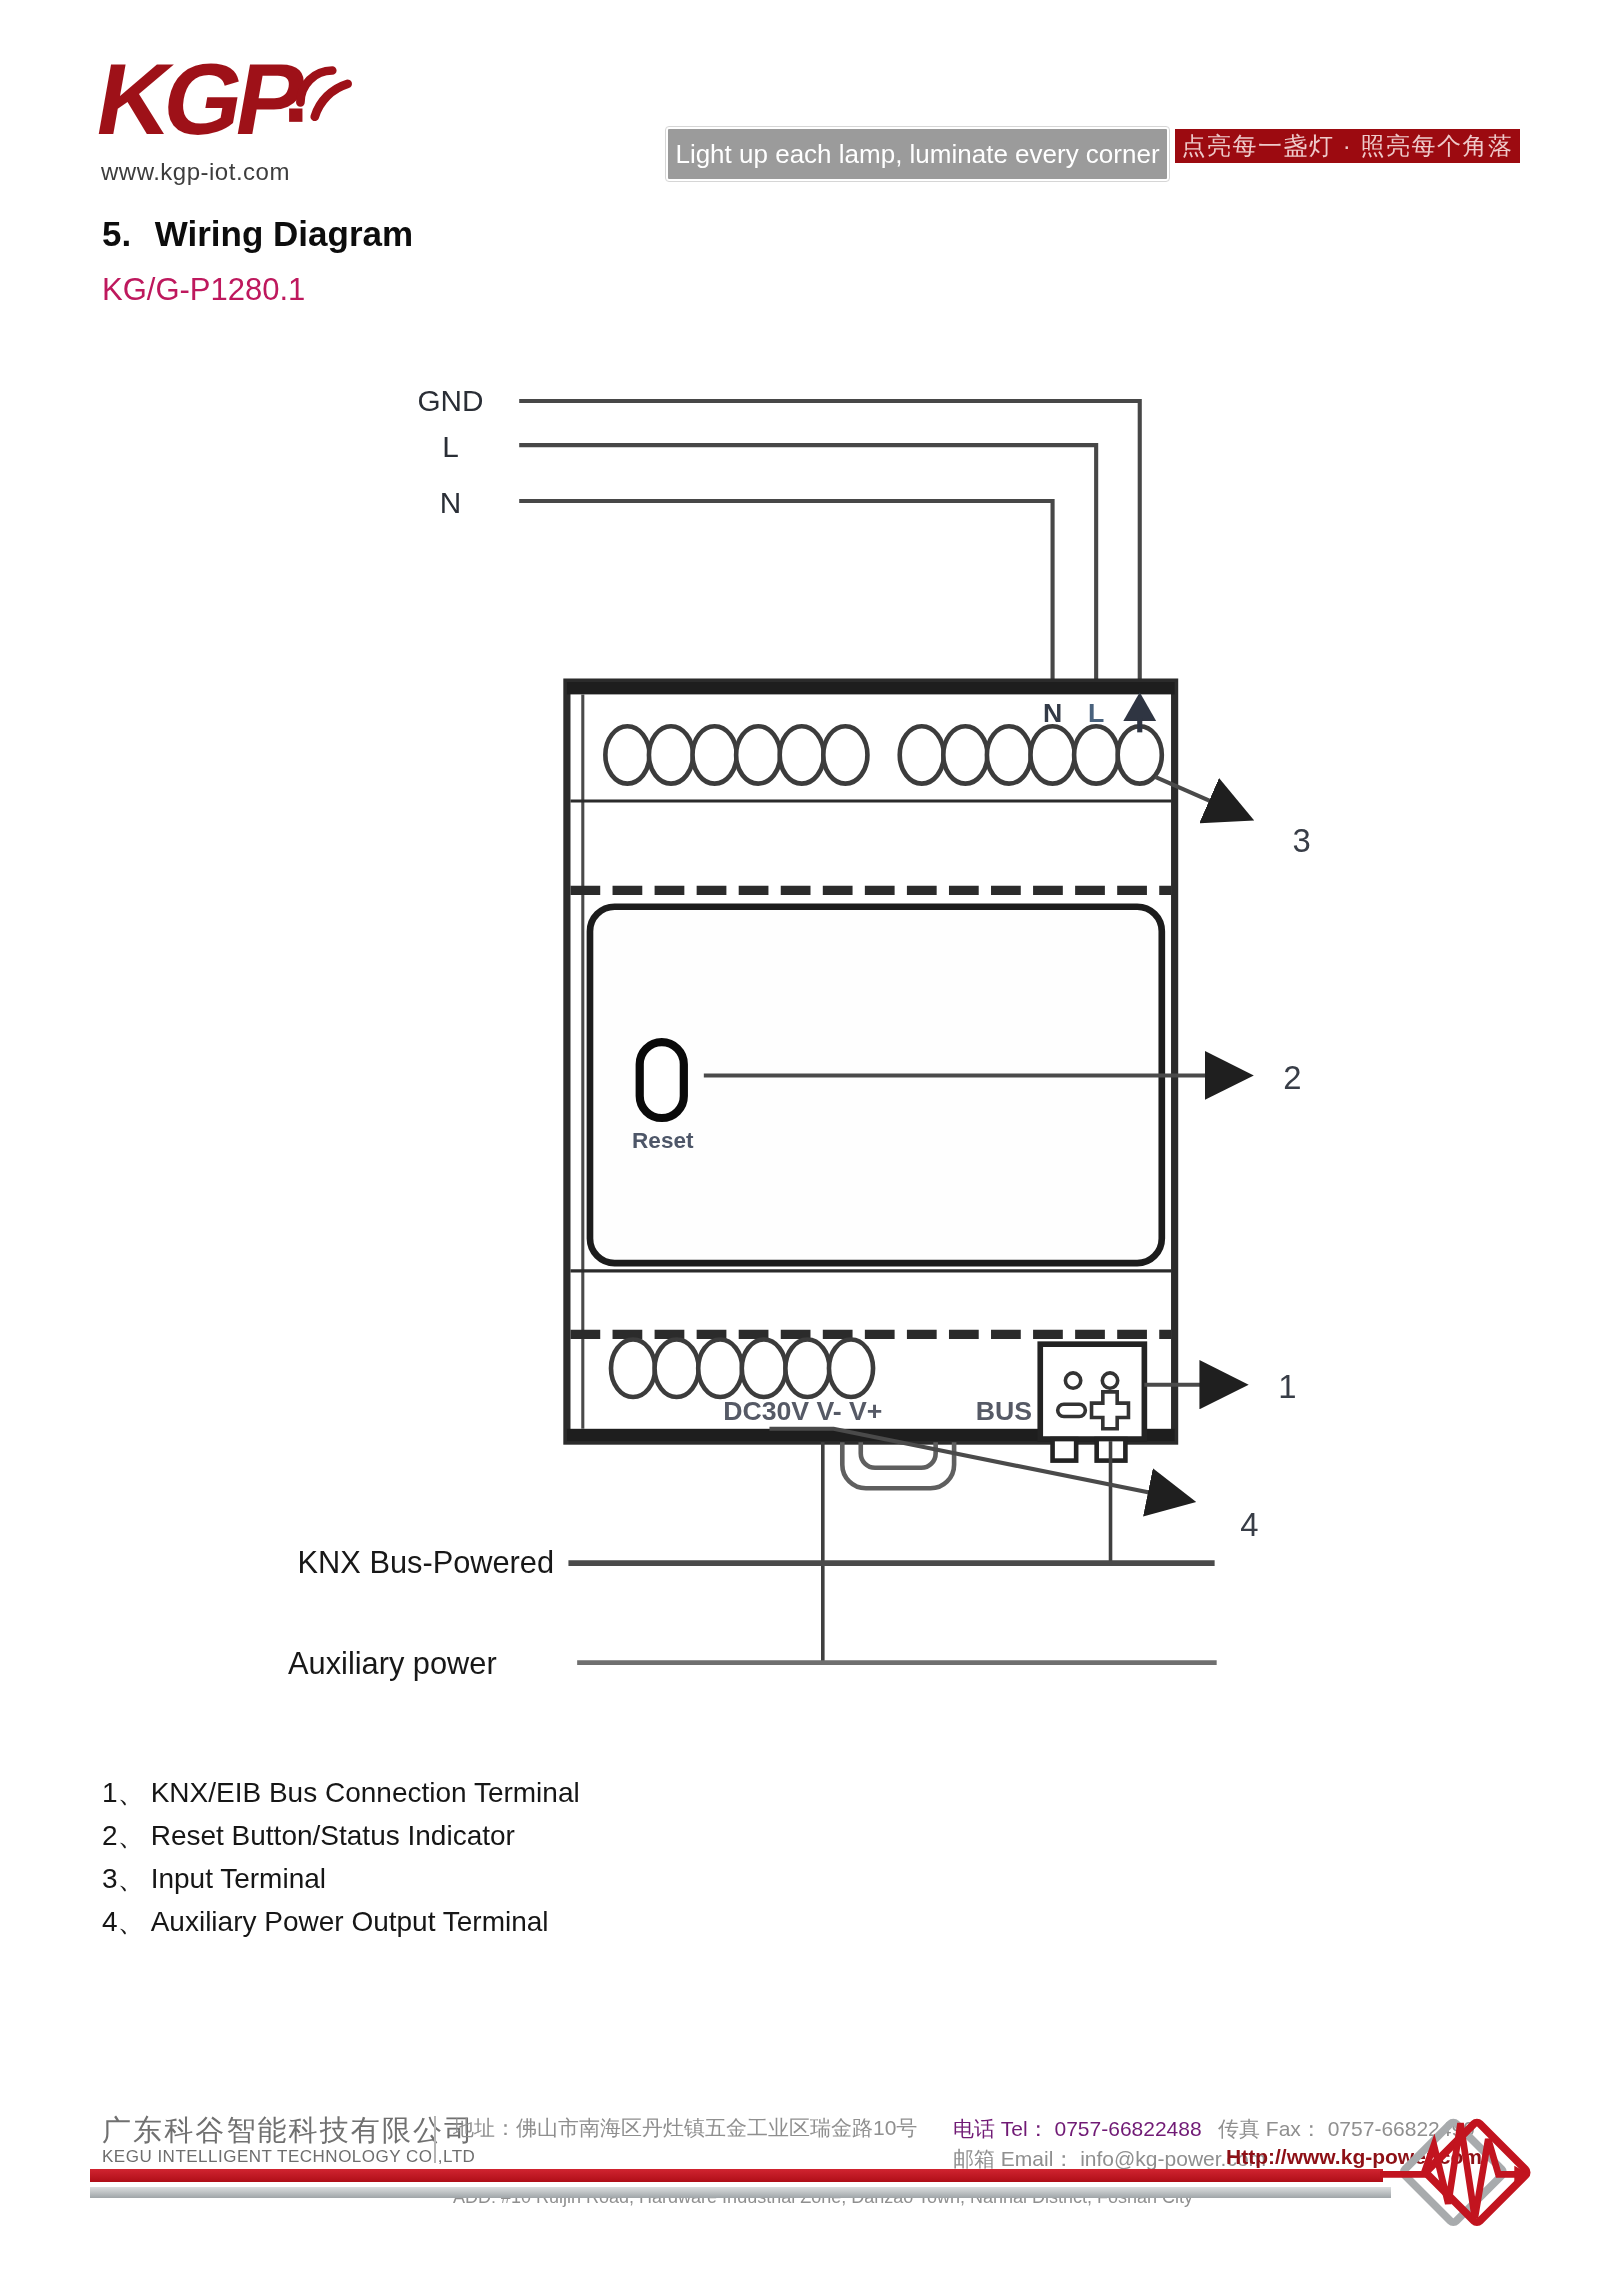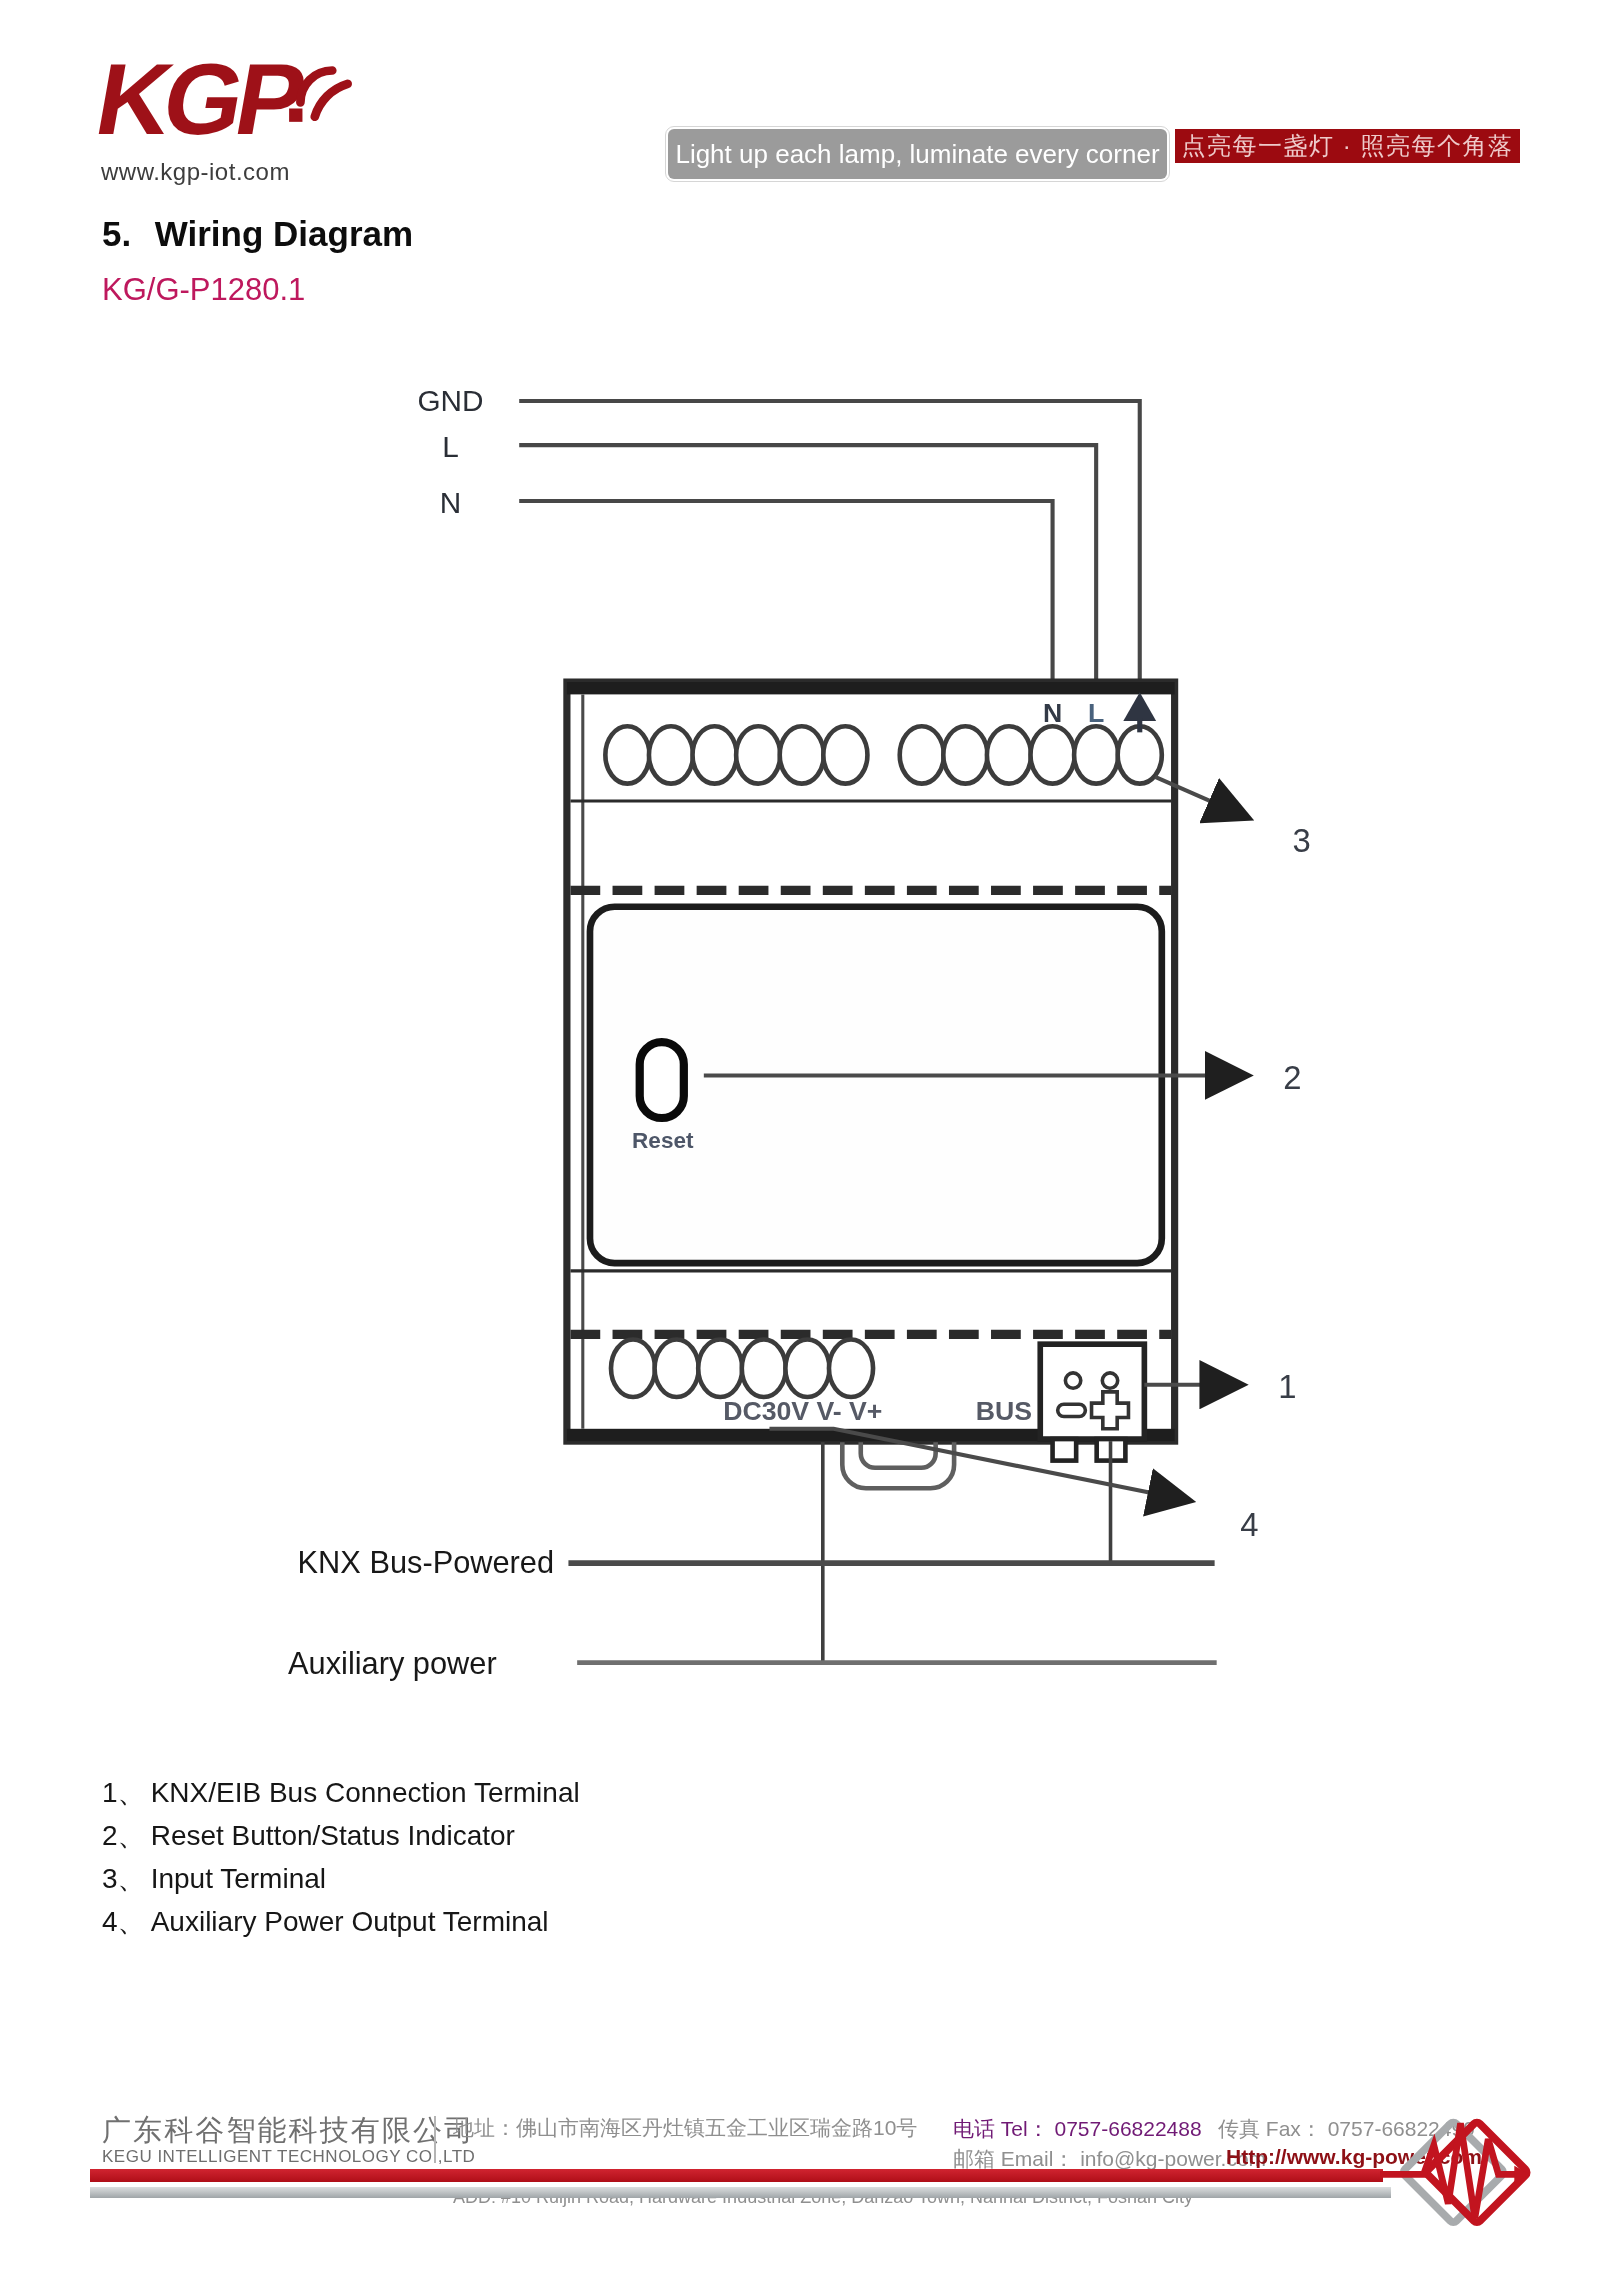--- a/index.html
+++ b/index.html
@@ -16,21 +16,21 @@
   }
   .logo-arcs{position:absolute;left:285px;top:51px;}
   .logo-url{
     position:absolute;left:101px;top:158px;width:241px;
     font-size:24px;color:#3d3d3d;letter-spacing:0.5px;
   }
   .banner-en{
     position:absolute;left:668px;top:129px;width:499px;height:50px;
     background:#9b9b9b;color:#ffffff;font-size:26px;
     display:flex;align-items:center;justify-content:center;
-    border-radius:6px;outline:1.5px solid #d6d6d6;outline-offset:2.6px;
+    border-radius:1px;outline:1.5px solid #d6d6d6;outline-offset:2.6px;
     white-space:nowrap;
   }
   .banner-zh{
     position:absolute;left:1175px;top:129px;width:345px;height:34px;
     background:#9c0a10;color:#eecaca;font-size:24px;letter-spacing:1.5px;
     display:flex;align-items:center;justify-content:center;white-space:nowrap;
   }
 
   
   .sec-title{

